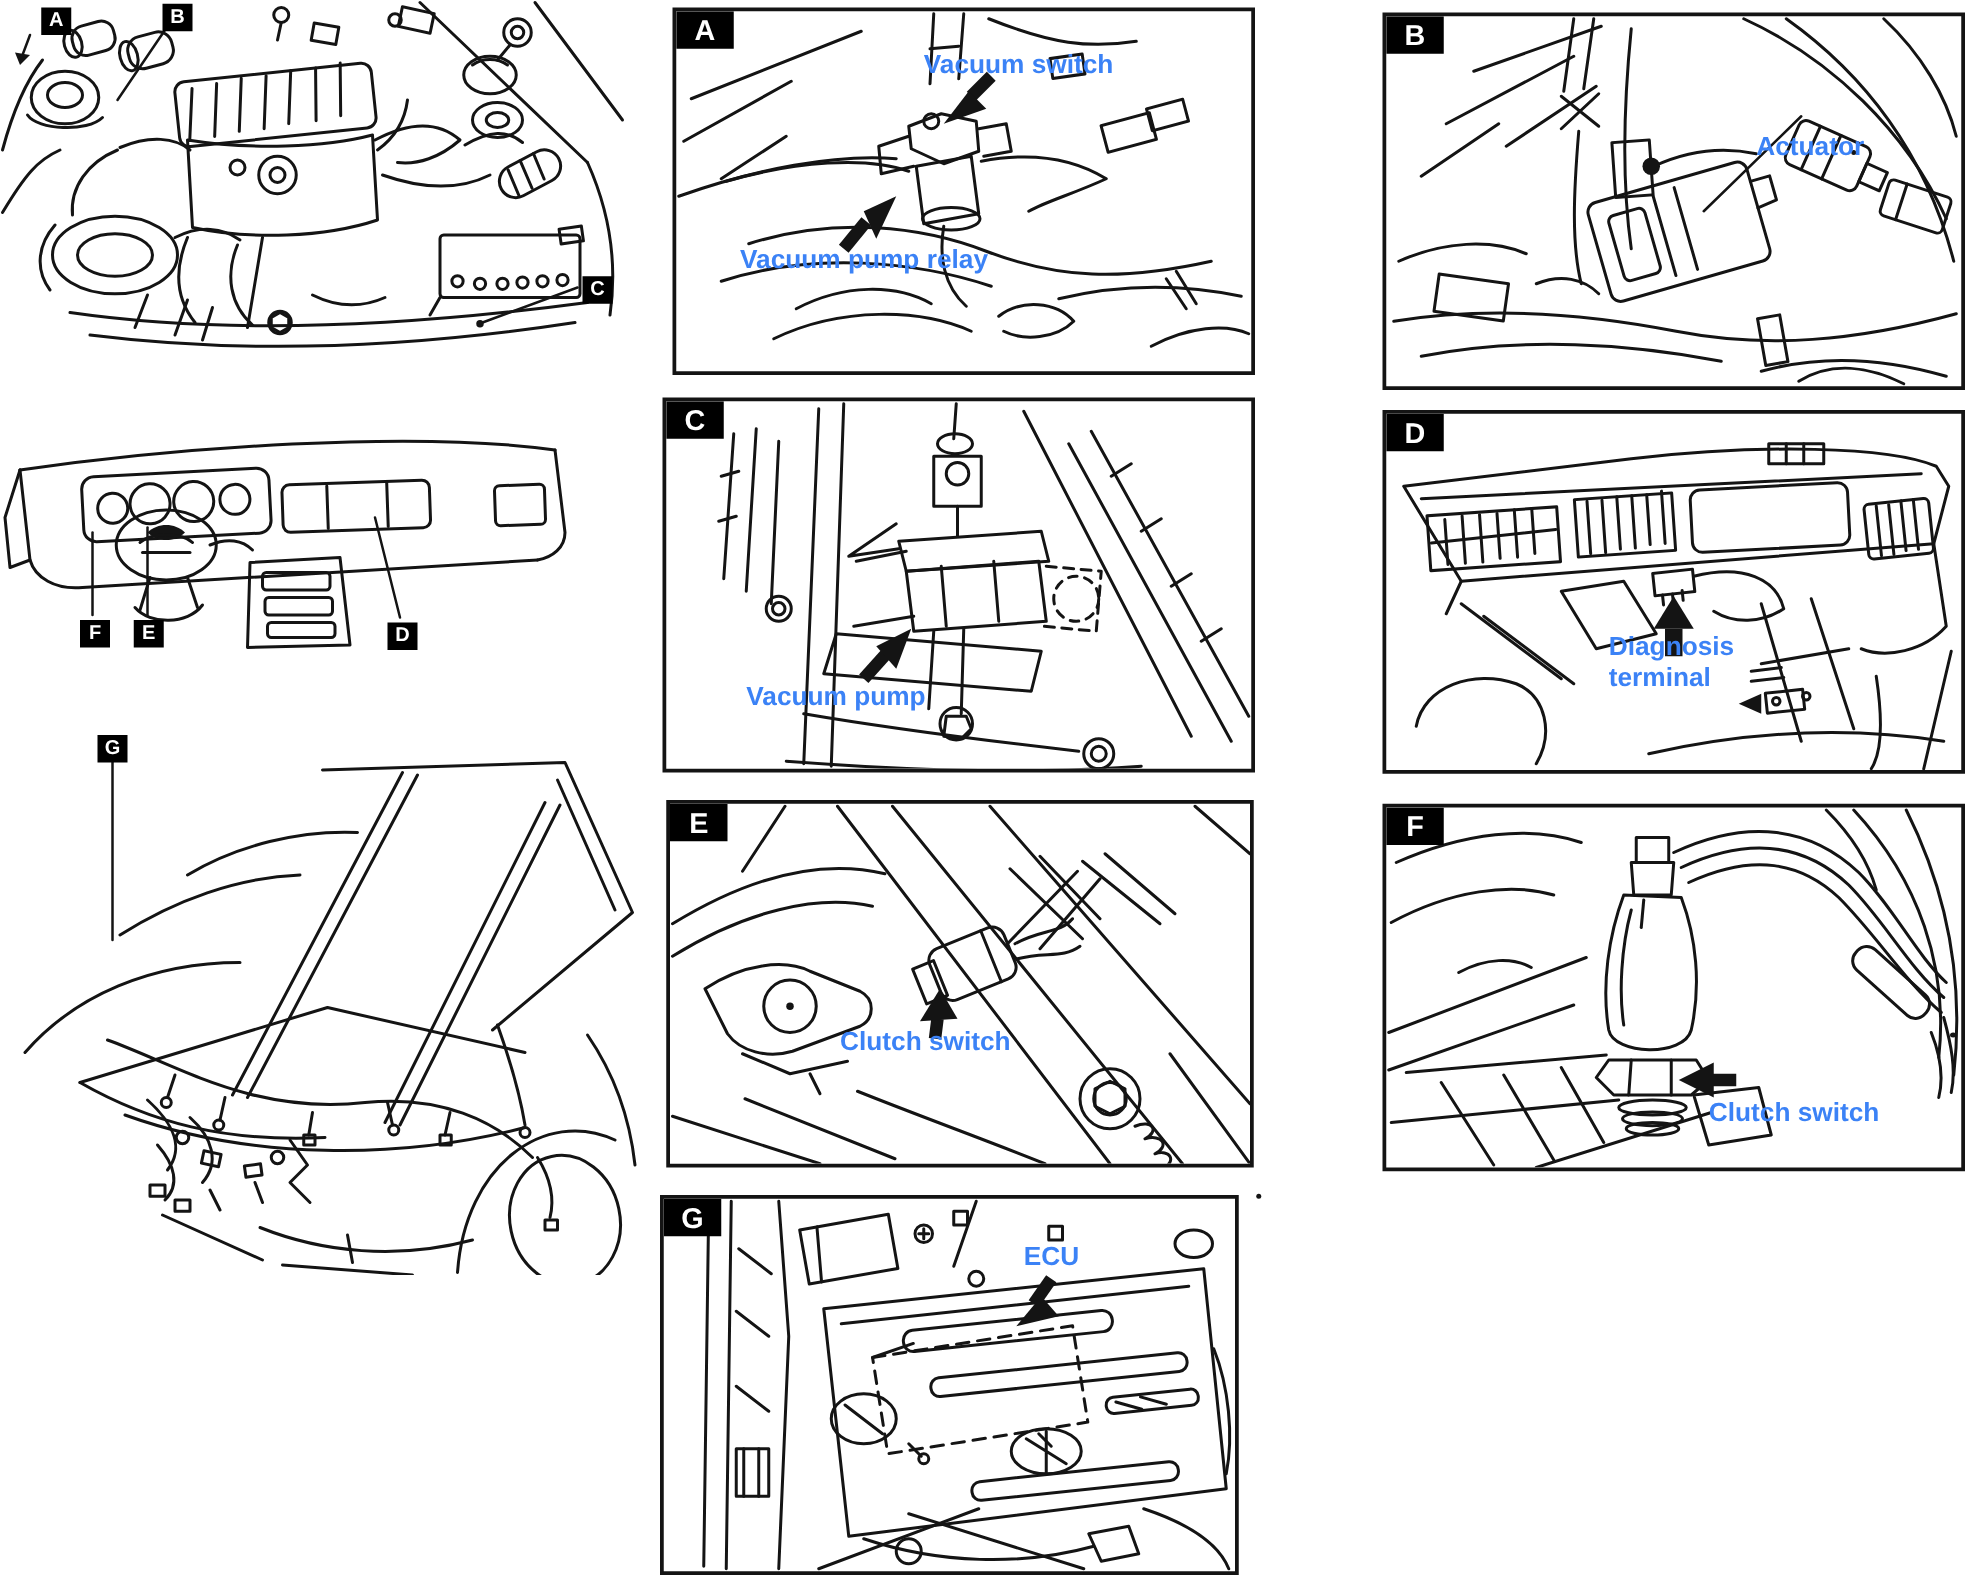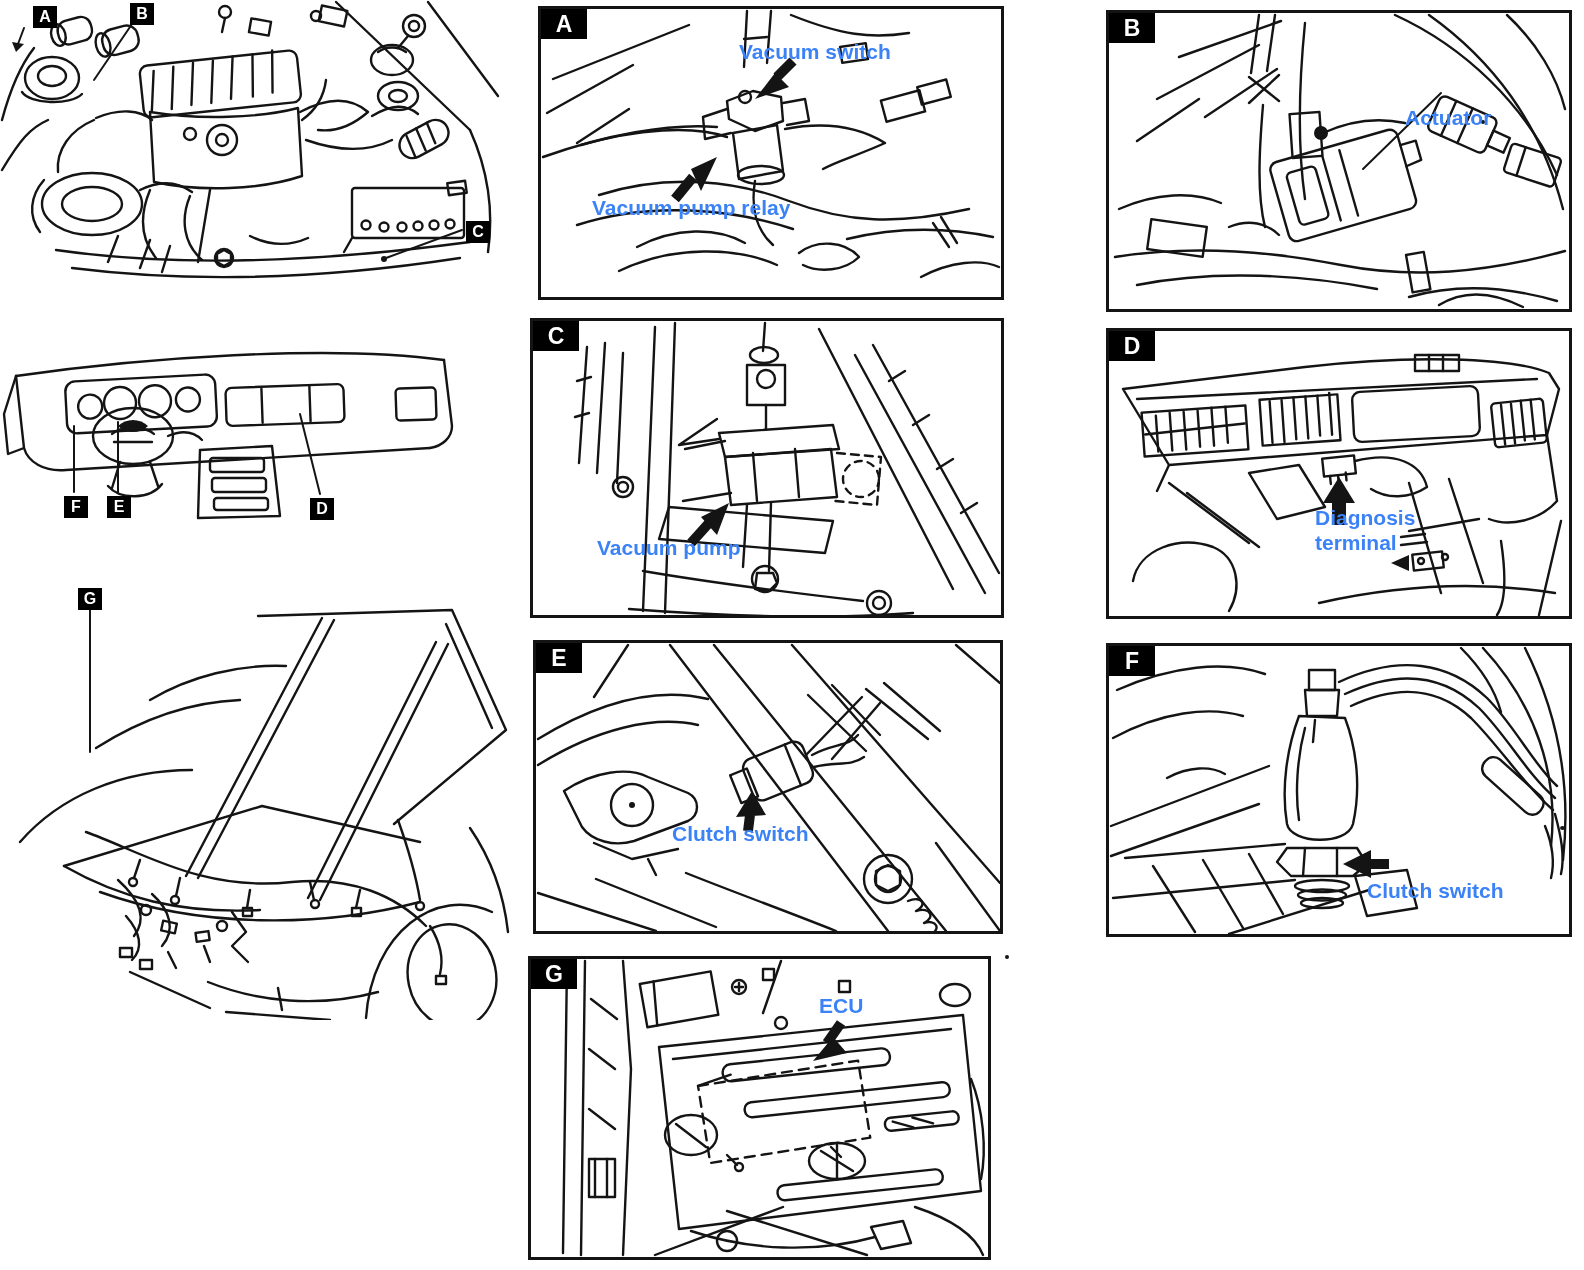--- a/index.html
+++ b/index.html
@@ -343,21 +343,21 @@
     <circle cx="346" cy="282" r="12"></circle>
       <circle cx="346" cy="282" r="6"></circle>
     <path d="M110,250 C180,262 260,272 330,280"></path>
     <path d="M96,288 C200,296 300,298 380,292"></path>
     <g>
       <line class="stem" x1="158" y1="222" x2="176" y2="202"></line>
       <polygon class="f" points="196,182 168,196 184,214"></polygon>
     </g>
   </svg>
   <div class="tag big" style="left:0;top:0;">C</div>
-  <div class="caption" style="left:64px;top:214px;text-align:right;">Vacuum pump</div>
+  <div class="caption" style="left:64px;top:224px;text-align:right;">Vacuum pump</div>
 </div>
 
 <div class="panel" style="left:1106px;top:328px;width:460px;height:285px;">
   <svg class="art" viewBox="0 0 460 285">
     <path d="M14,58 L196,36 C300,24 402,26 440,42 L450,58 L438,104 L60,134 Z"></path>
     <path d="M28,68 L428,48"></path>
     <rect x="306" y="24" width="44" height="16"></rect>
       <path d="M320,24 L320,40 M334,24 L334,40"></path>
     <g transform="rotate(-4 86 100)">
         <rect x="34" y="78" width="104" height="44"></rect>
@@ -395,21 +395,21 @@
       <circle cx="336" cy="226" r="3"></circle>
     <path d="M210,272 C290,254 370,250 446,262"></path>
     <path d="M452,190 L430,284"></path>
       <path d="M392,210 C398,250 396,272 388,284"></path>
     <g>
       <polygon class="f" points="230,146 214,172 246,172"></polygon>
       <rect class="f" x="223" y="172" width="14" height="22"></rect>
     </g>
   </svg>
   <div class="tag big" style="left:0;top:0;">D</div>
-  <div class="caption wrap" style="left:178px;top:174px;width:118px;margin-left:28px;">Diagnosis terminal</div>
+  <div class="caption wrap" style="left:178px;top:174px;width:118px;">Diagnosis terminal</div>
 </div>
 
 <div class="panel" style="left:533px;top:640px;width:464px;height:288px;">
   <svg class="art" viewBox="0 0 464 288">
     <path d="M134,2 L352,288 M178,2 L410,288 M256,2 L464,240 M92,2 L58,54"></path>
     <path d="M2,96 C64,58 122,44 172,56"></path>
       <path d="M2,122 C60,86 118,72 162,82"></path>
     <path d="M28,148 C58,128 92,124 112,134 L152,150 C164,156 164,172 152,178 L98,198 C78,204 56,198 46,184 Z"></path>
     <circle cx="96" cy="162" r="21"></circle>
       <circle class="f" cx="96" cy="162" r="3"></circle>

